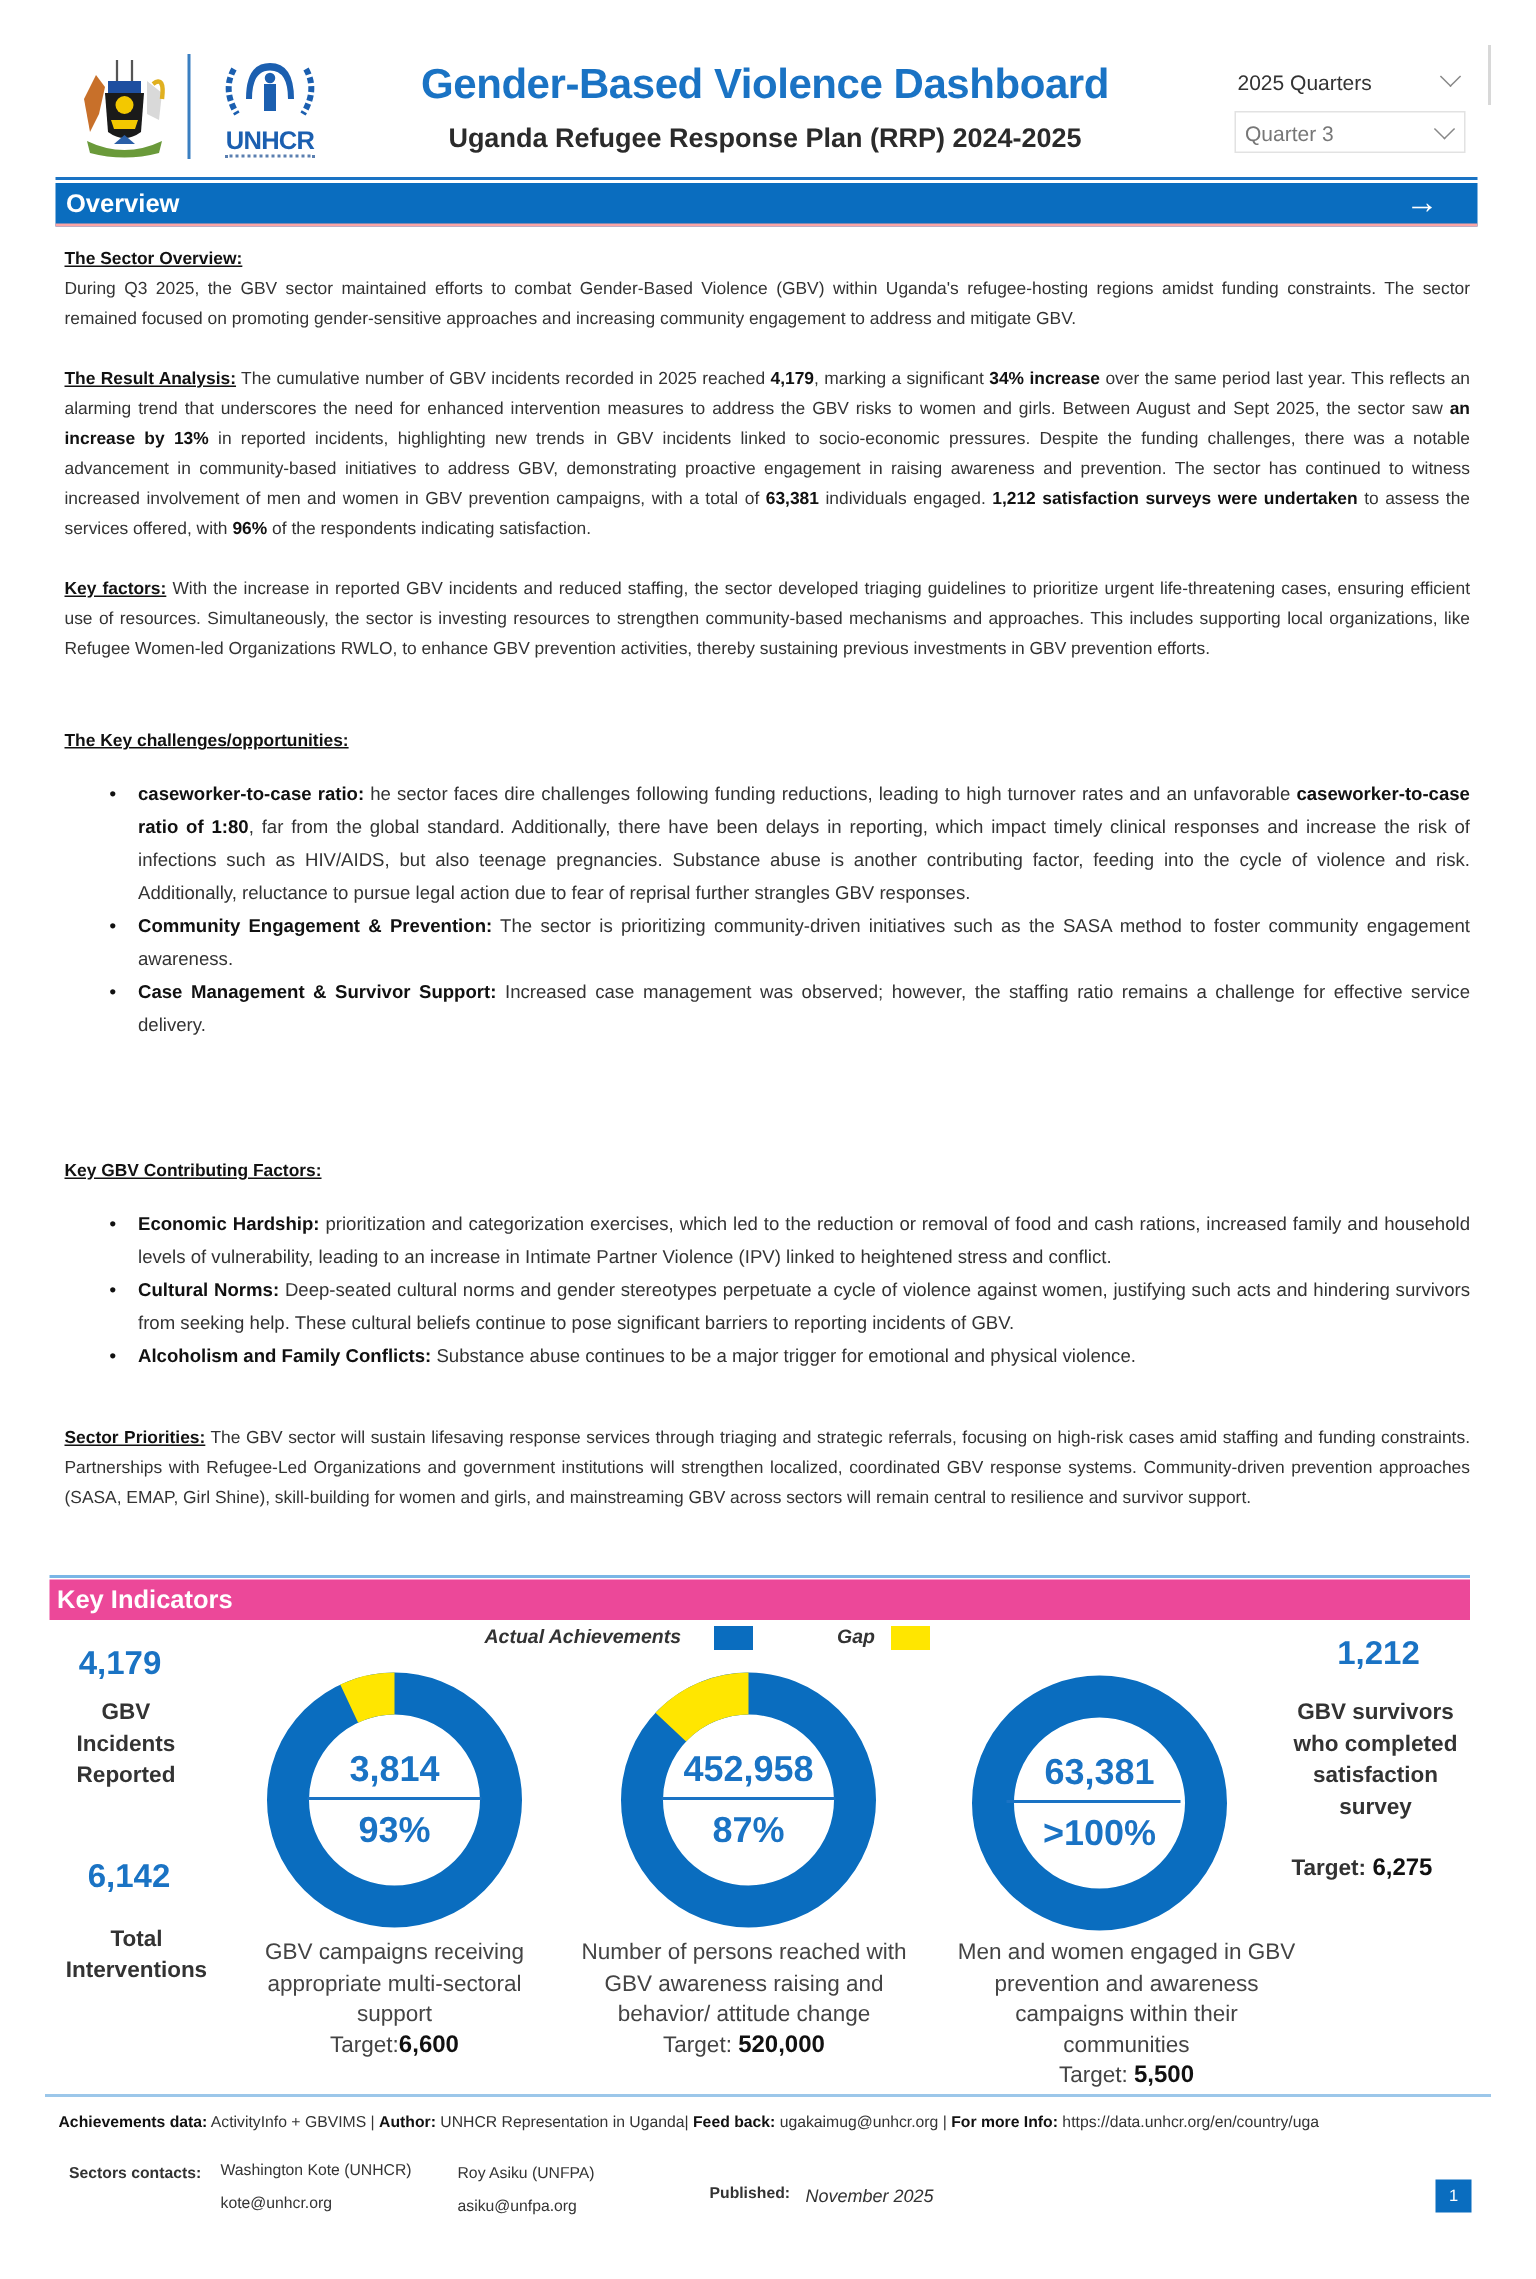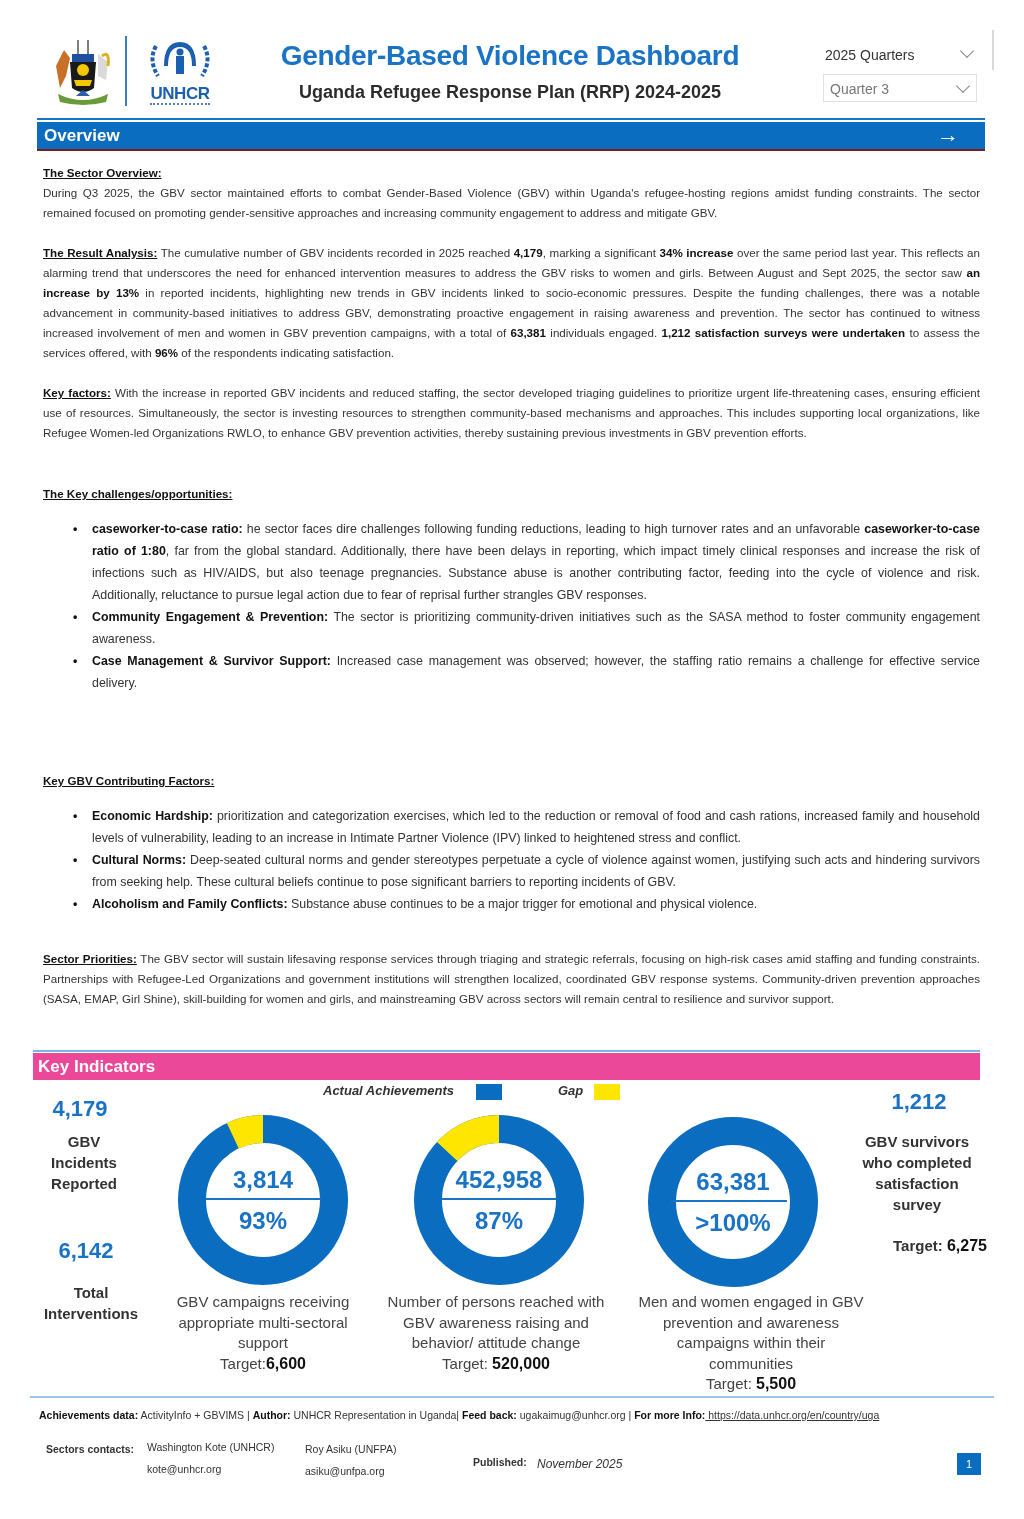--- a/index.html
+++ b/index.html
@@ -18,21 +18,21 @@
   .slicer-label { left: 825px; top: 47px; font-size: 14px; color: #333; }
   .chev { width: 10px; height: 10px; border-right: 1.5px solid #888; border-bottom: 1.5px solid #888; transform: rotate(45deg); }
   #chev1 { left: 962px; top: 46px; }
   #slicer-box { left: 823px; top: 74px; width: 154px; height: 28px; border: 1px solid #e2e2e2; background: #fff; }
   #slicer-value { left: 6px; top: 6px; font-size: 14px; color: #777; }
   #chev2 { left: 134px; top: 6px; }
   #vscroll { left: 992px; top: 30px; width: 2px; height: 40px; background: #d8d8d8; }
 
   
   #ov-topline { left: 37px; top: 118px; width: 948px; height: 2px; background: #1a73c4; }
-  #ov-bar { left: 37px; top: 122px; width: 948px; height: 29px; background: #0a6dbf; border-bottom: 2px solid #7f1d1d; }
+  #ov-bar { left: 37px; top: 122px; width: 948px; height: 29px; background: #0a6dbf; border-bottom: 2px solid #fca5a5; }
   #ov-title { left: 7px; top: 4px; color: #fff; font-weight: bold; font-size: 17px; }
   #ov-arrow { left: 900px; top: 0px; color: #fff; font-size: 22px; font-weight: bold; }
 
   
   .txt { left: 43px; width: 937px; font-family: "Liberation Sans", sans-serif; font-size: 11.6px; line-height: 20px; color: #333; text-align: justify; }
   .hd { font-weight: bold; text-decoration: underline; color: #111; }
   b { color: #111; }
   ul.blist { list-style: none; }
   ul.blist li { position: relative; padding-left: 49px; font-size: 12.4px; line-height: 22px; text-align: justify; color: #333; }
   ul.blist li::before { content: "•"; position: absolute; left: 30px; top: 0; color: #111; font-weight: bold; }
@@ -199,24 +199,24 @@
   <div><span>Target: </span><b>5,500</b></div>
 </div>
 
 <div class="abs bignum" style="left:874px; top:1089px; width:90px;">1,212</div>
 <div class="abs biglbl" style="left:852px; top:1131px; width:130px;">
   <div>GBV survivors</div>
   <div>who completed</div>
   <div>satisfaction</div>
   <div>survey</div>
 </div>
-<div class="abs biglbl" style="left:884px; top:1235px; width:112px; font-size:15px;"><span>Target: </span><span style="font-size:16px; color:#111;">6,275</span></div>
+<div class="abs biglbl" style="left:852px; top:1235px; width:112px; font-size:15px;"><span>Target: </span><span style="font-size:16px; color:#111;">6,275</span></div>
 
 <div class="abs" id="foot-line"></div>
-<div class="abs ft" style="left:39px; top:1409px; width:950px; white-space:nowrap;"><b>Achievements data:</b><span> ActivityInfo + GBVIMS | </span><b>Author:</b><span> UNHCR Representation in Uganda| </span><b>Feed back:</b><span> ugakaimug@unhcr.org  | </span><b>For more Info:</b><span style="text-decoration:underline;"> https://data.unhcr.org/en/country/uga</span></div>
+<div class="abs ft" style="left:39px; top:1409px; width:950px; white-space:nowrap;"><b>Achievements data:</b><span> ActivityInfo + GBVIMS | </span><b>Author:</b><span> UNHCR Representation in Uganda| </span><b>Feed back:</b><span> ugakaimug@unhcr.org  | </span><b>For more Info:</b><span style=""> https://data.unhcr.org/en/country/uga</span></div>
 
 <div class="abs ft" style="left:46px; top:1443px; font-weight:bold;">Sectors contacts:</div>
 <div class="abs ft" style="left:147px; top:1441px;">Washington Kote (UNHCR)</div>
 <div class="abs ft" style="left:147px; top:1463px;">kote@unhcr.org</div>
 <div class="abs ft" style="left:305px; top:1443px;">Roy Asiku (UNFPA)</div>
 <div class="abs ft" style="left:305px; top:1465px;">asiku@unfpa.org</div>
 <div class="abs ft" style="left:473px; top:1456px; font-weight:bold;">Published:</div>
 <div class="abs ft" style="left:537px; top:1457px; font-style:italic; font-size:12px;">November 2025</div>
 <div class="abs" id="page-badge">1</div>
 

